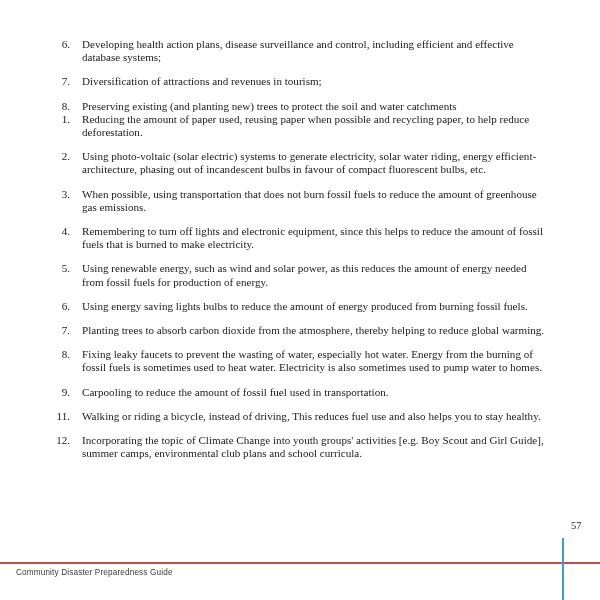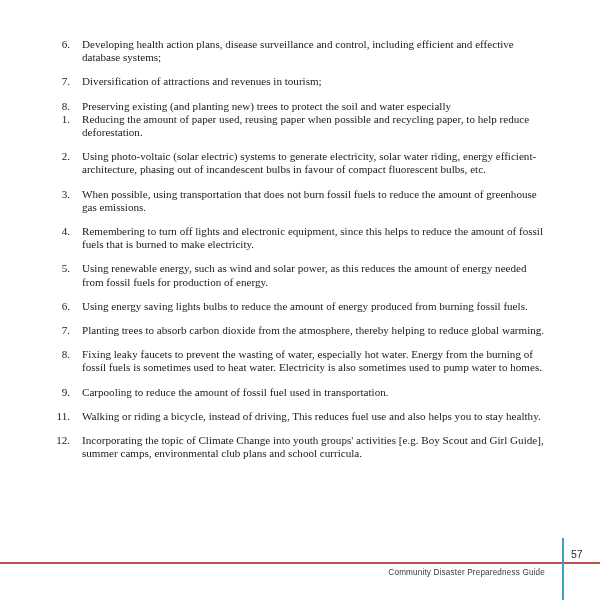--- a/index.html
+++ b/index.html
@@ -89,32 +89,32 @@
     position: absolute;
     left: 562px;
     top: 538px;
     width: 2px;
     height: 62px;
     background: #3f9ec4;
   }
   .page-number {
     position: absolute;
     left: 571px;
-    top: 548px;
-    font-family: Liberation Sans, sans-serif;
+    top: 520px;
+    font-family: Liberation Serif, serif;
     font-size: 10.5px;
     line-height: 12px;
     color: #2a2a2a;
   }
   .footer-text {
     position: absolute;
-    left: 0;
+    left: 16px;
     top: 567px;
     width: 545px;
-    text-align: right;
+    text-align: left;
     font-family: "Liberation Sans", "DejaVu Sans", sans-serif;
     font-size: 8.2px;
     line-height: 11px;
     color: #3a3a3a;
     letter-spacing: 0.15px;
   }
 </style>
 </head>
 <body>
 
@@ -126,21 +126,21 @@
       <li>
         <span class="num">6.</span>
         <span class="txt">Developing health action plans, disease surveillance and control, including efficient and effective database systems;</span>
       </li>
       <li>
         <span class="num">7.</span>
         <span class="txt">Diversification of attractions and revenues in tourism;</span>
       </li>
       <li>
         <span class="num">8.</span>
-        <span class="txt">Preserving existing (and planting new) trees to protect the soil and water especially</span>
+        <span class="txt">Preserving existing (and planting new) trees to protect the soil and water catchments</span>
       </li>
     </ol>
 
 
     <ol class="doc-list list-main">
       <li>
         <span class="num">1.</span>
         <span class="txt">Reducing the amount of paper used, reusing paper when possible and recycling paper, to help reduce deforestation.</span>
       </li>
       <li>

